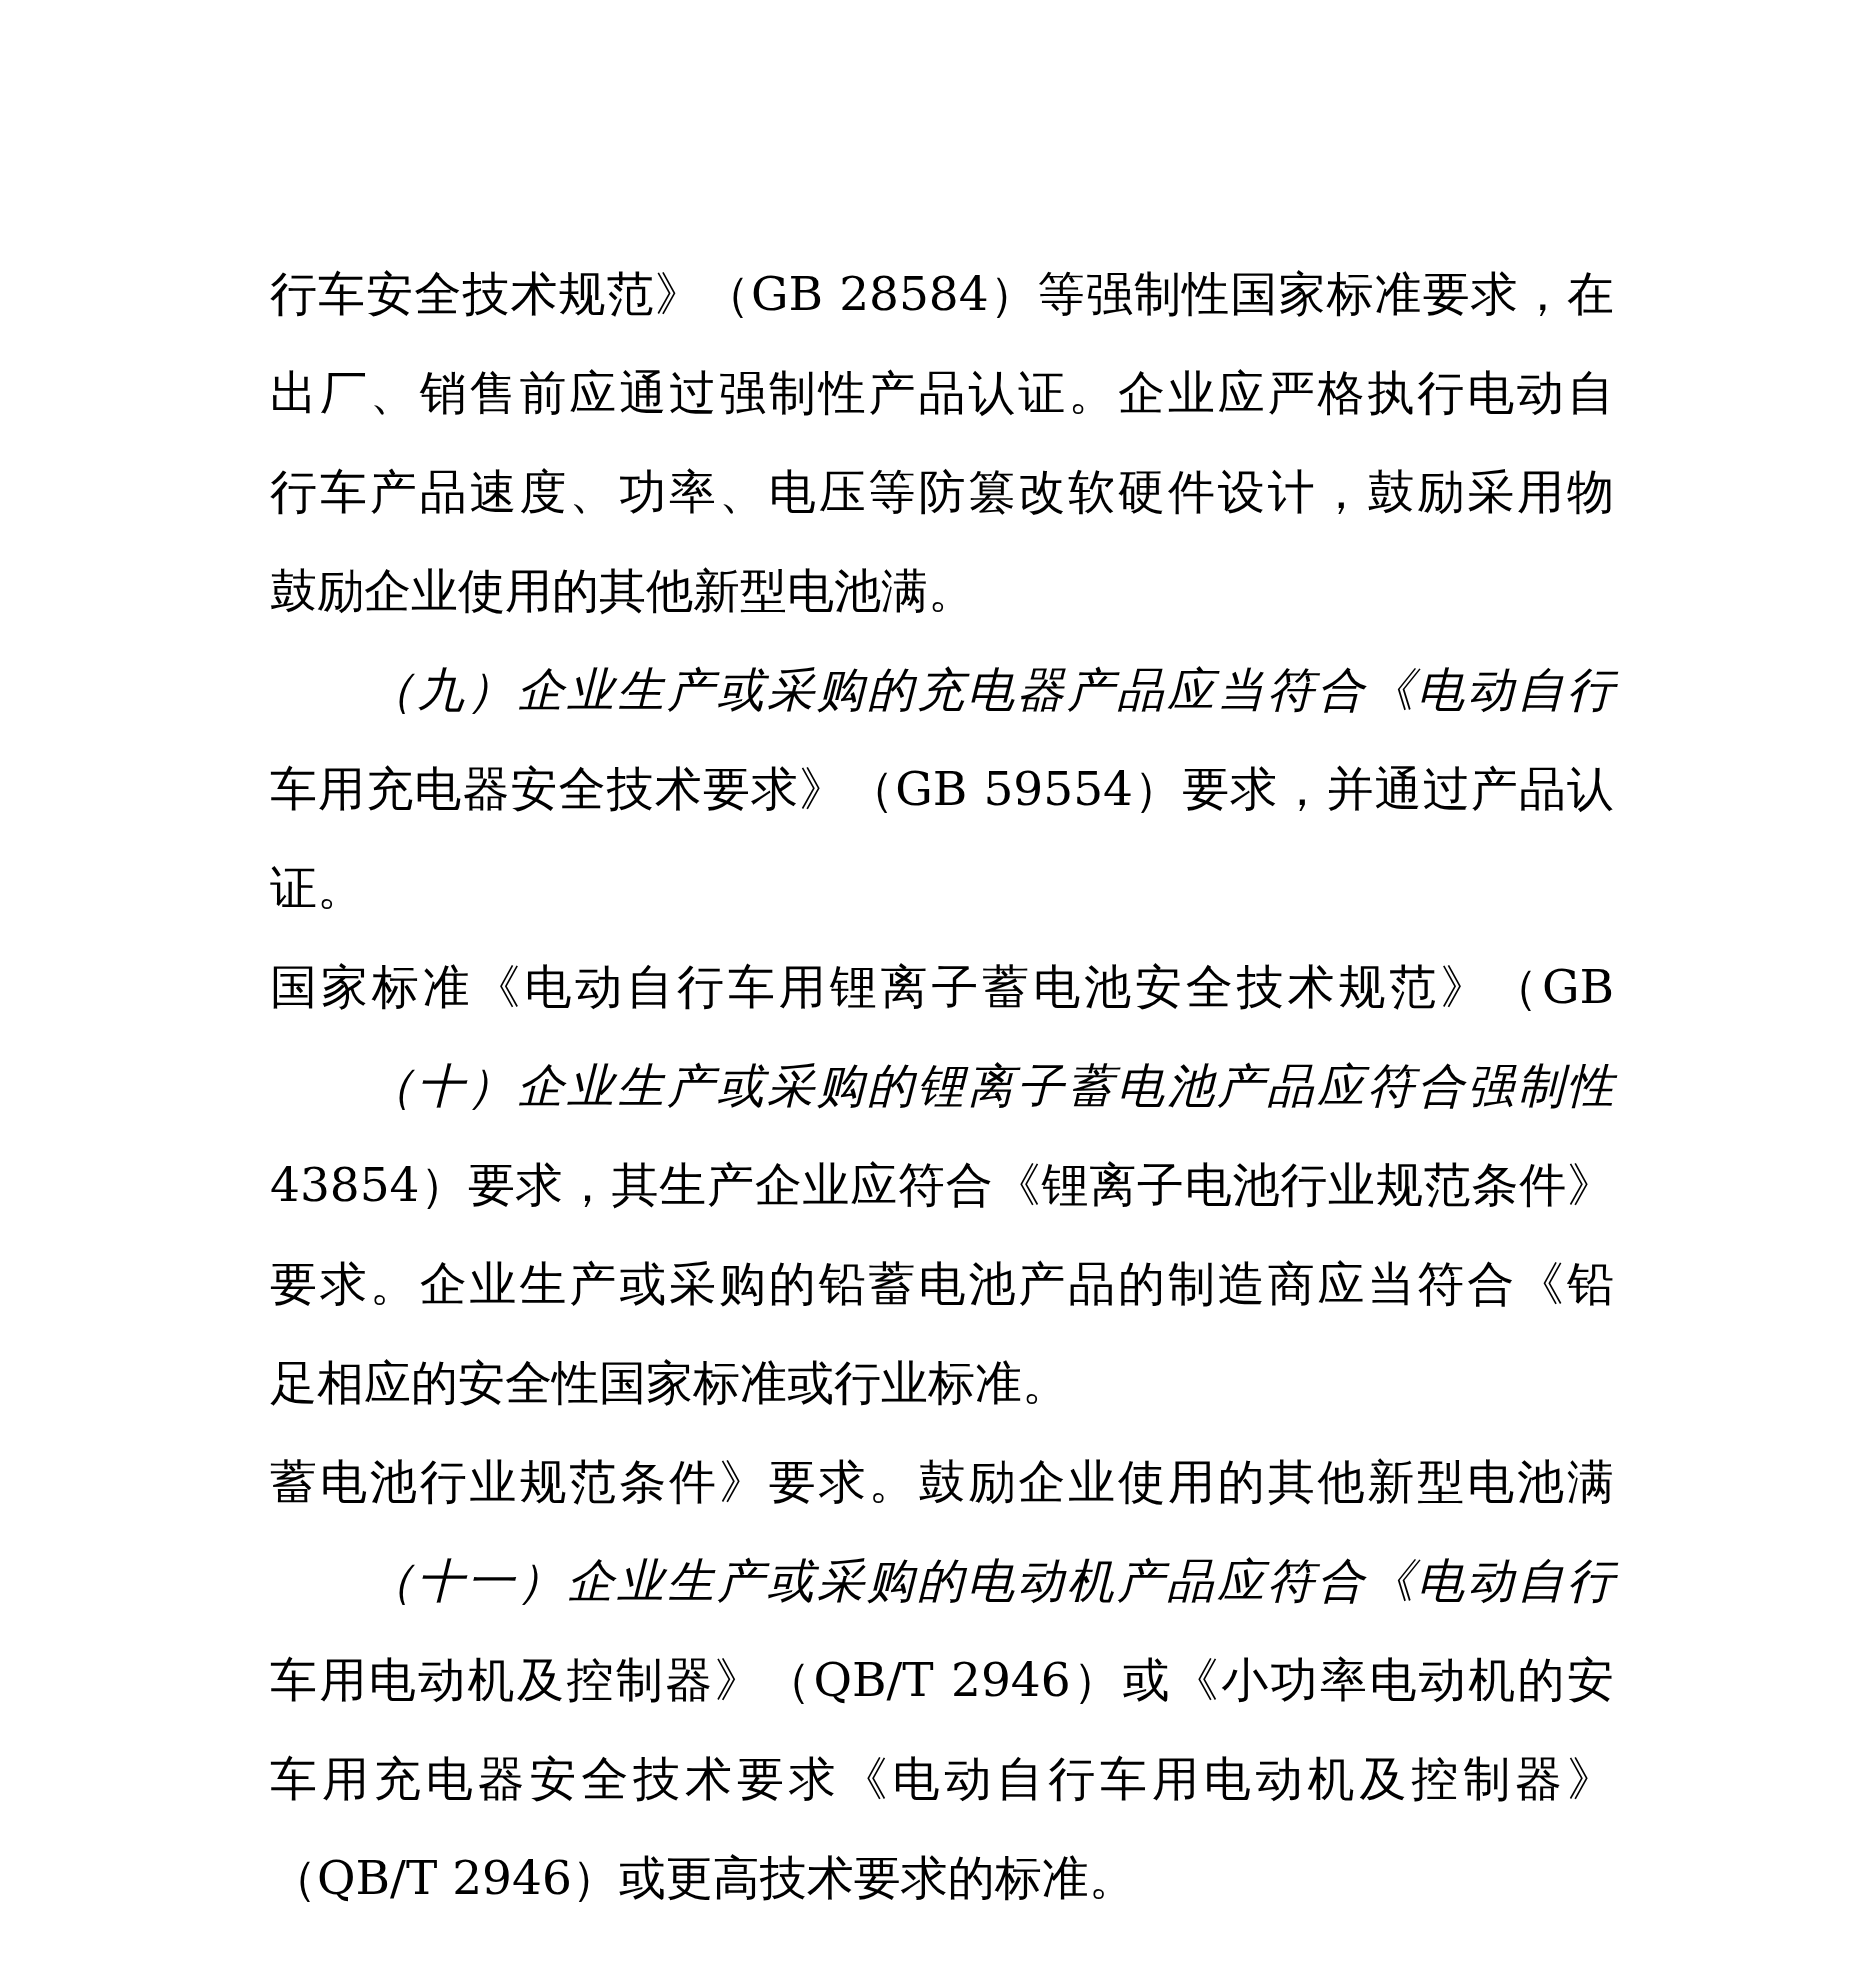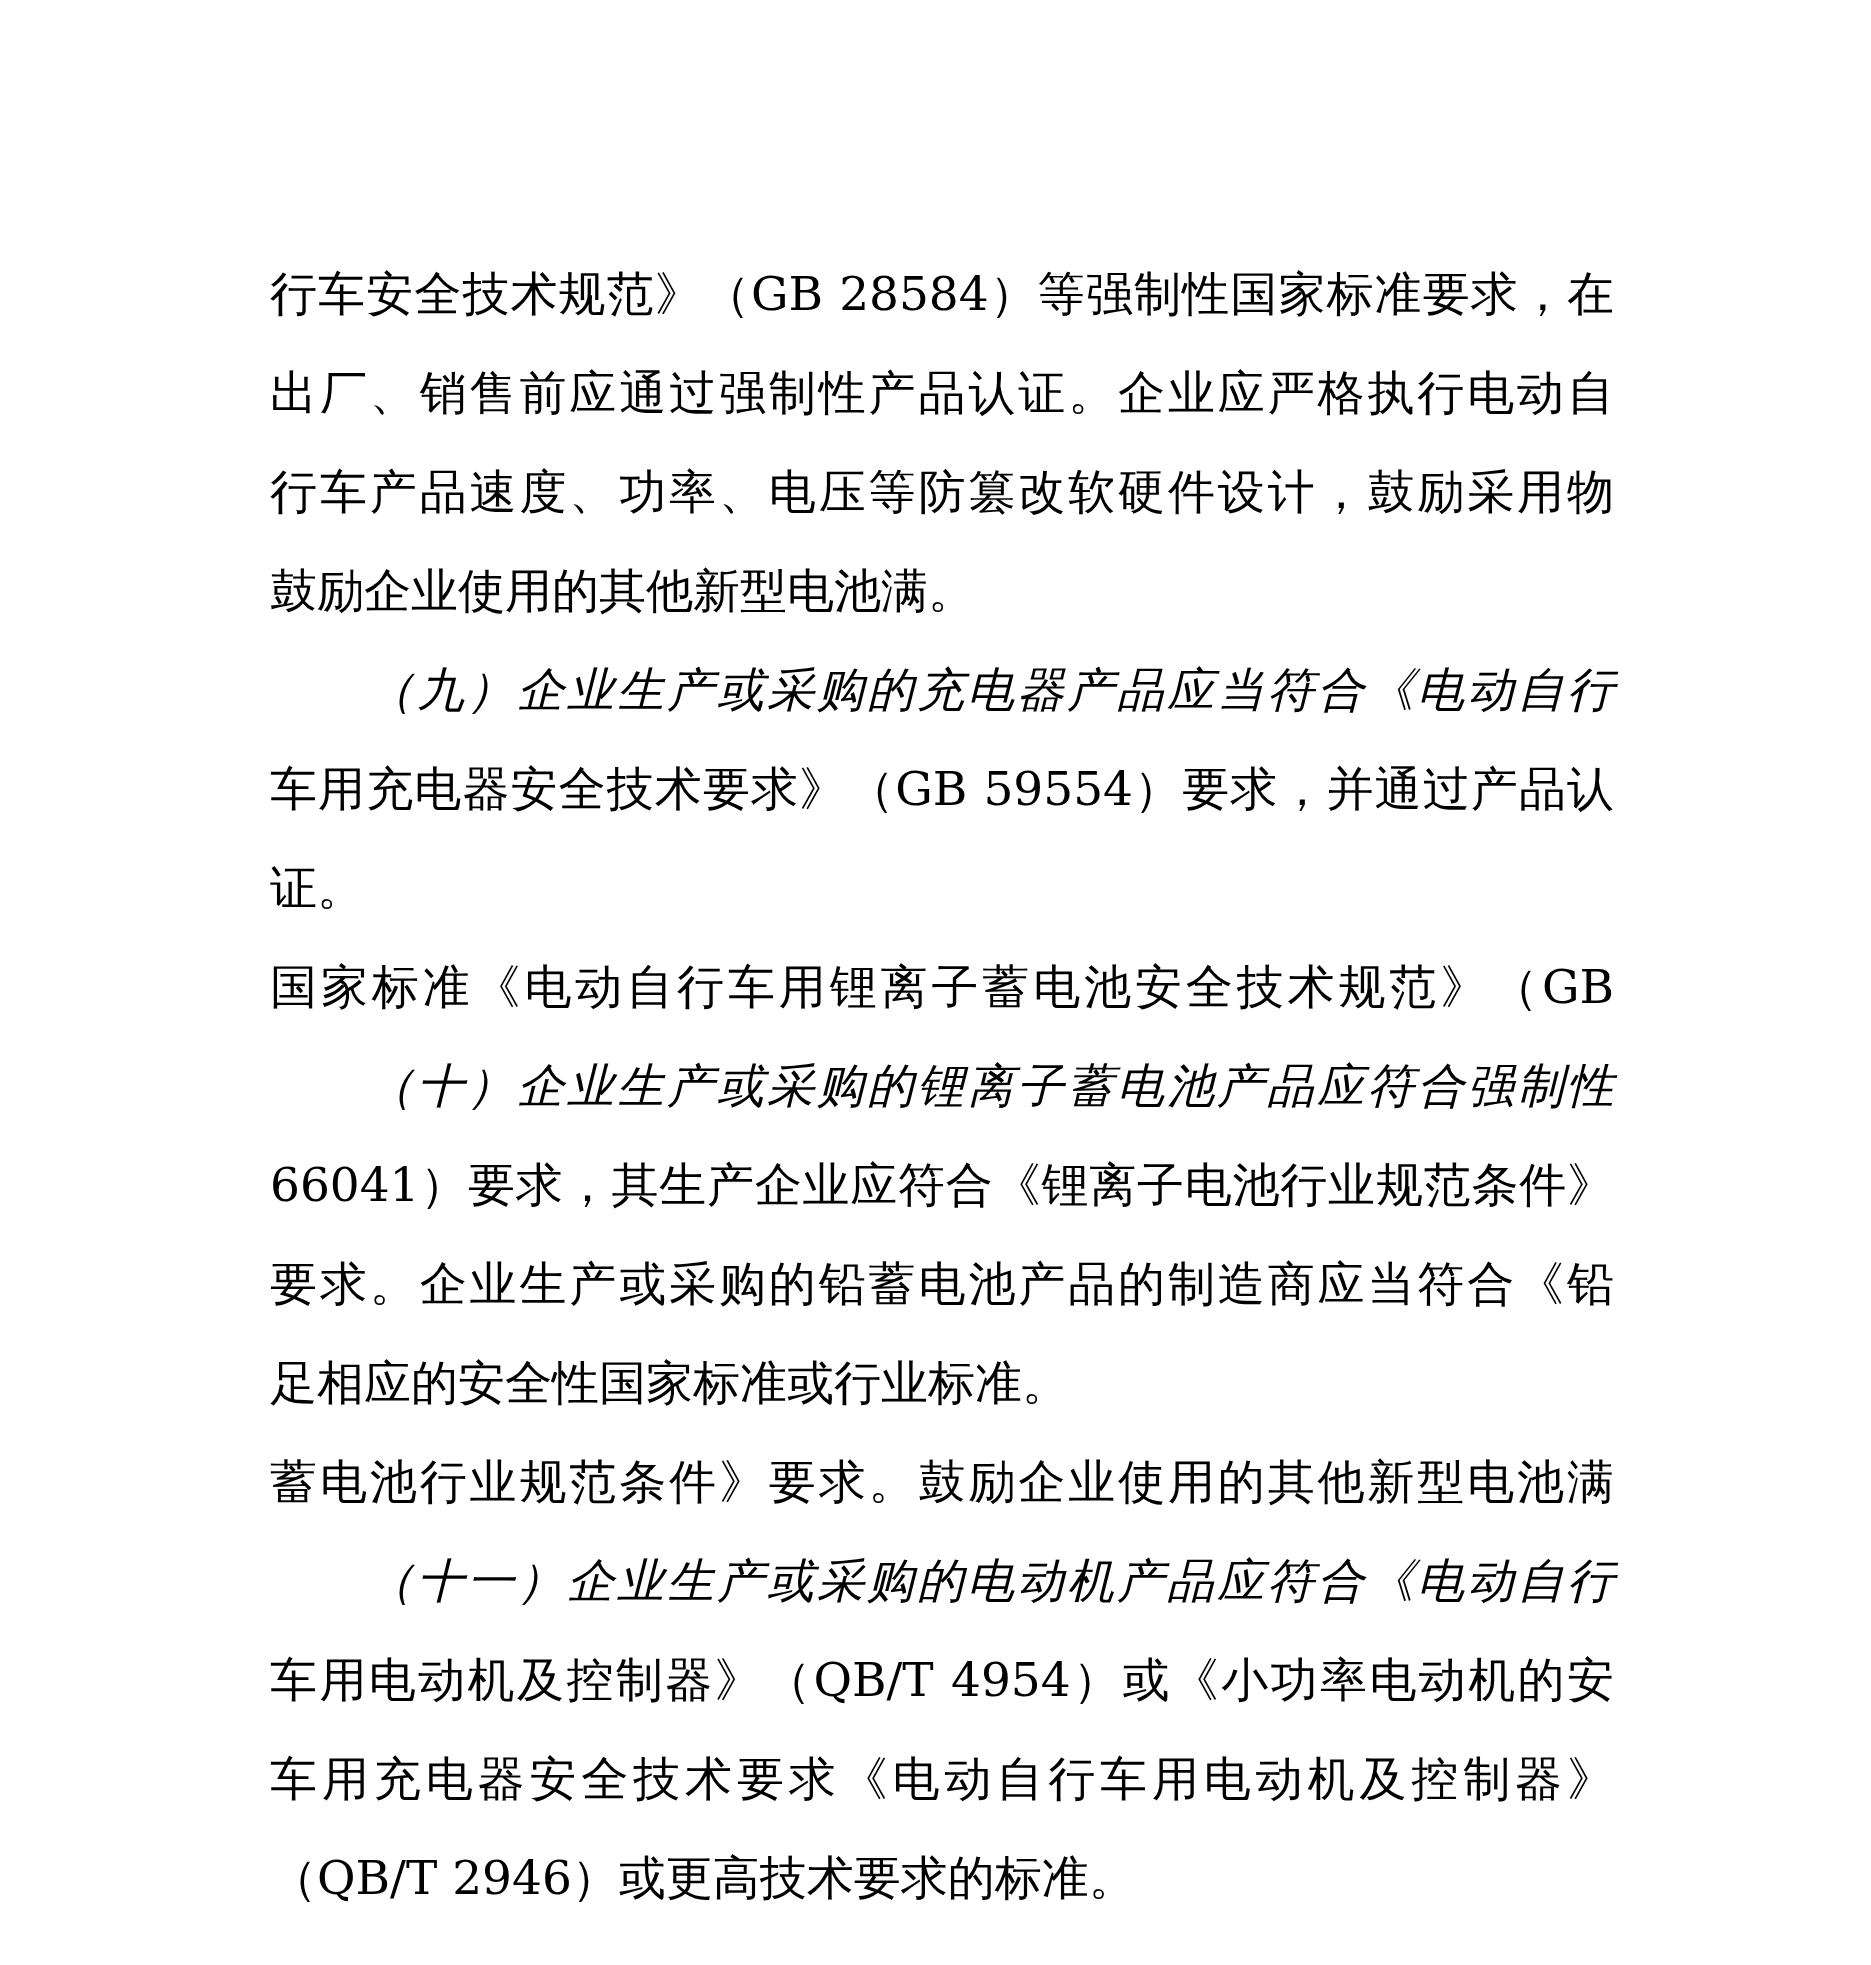--- a/index.html
+++ b/index.html
@@ -39,29 +39,29 @@
 
     <div>
       <div class="line indent">（九）企业生产或采购的充电器产品应当符合《电动自行</div>
       <div class="line">车用充电器安全技术要求》（GB 59554）要求，并通过产品认</div>
       <div class="line last">证。</div>
     </div>
 
     <div>
       <div class="line">国家标准《电动自行车用锂离子蓄电池安全技术规范》（GB</div>
       <div class="line indent">（十）企业生产或采购的锂离子蓄电池产品应符合强制性</div>
-      <div class="line">66041）要求，其生产企业应符合《锂离子电池行业规范条件》</div>
+      <div class="line">43854）要求，其生产企业应符合《锂离子电池行业规范条件》</div>
       <div class="line">要求。企业生产或采购的铅蓄电池产品的制造商应当符合《铅</div>
       <div class="line last">足相应的安全性国家标准或行业标准。</div>
       <div class="line">蓄电池行业规范条件》要求。鼓励企业使用的其他新型电池满</div>
     </div>
 
     <div>
       <div class="line indent">（十一）企业生产或采购的电动机产品应符合《电动自行</div>
-      <div class="line">车用电动机及控制器》（QB/T  4954）或《小功率电动机的安</div>
+      <div class="line">车用电动机及控制器》（QB/T  2946）或《小功率电动机的安</div>
       <div class="line">车用充电器安全技术要求《电动自行车用电动机及控制器》</div>
       <div class="line last">（QB/T 2946）或更高技术要求的标准。</div>
     </div>
 
   </div>
 
 </div>
 
 
 </body></html>

